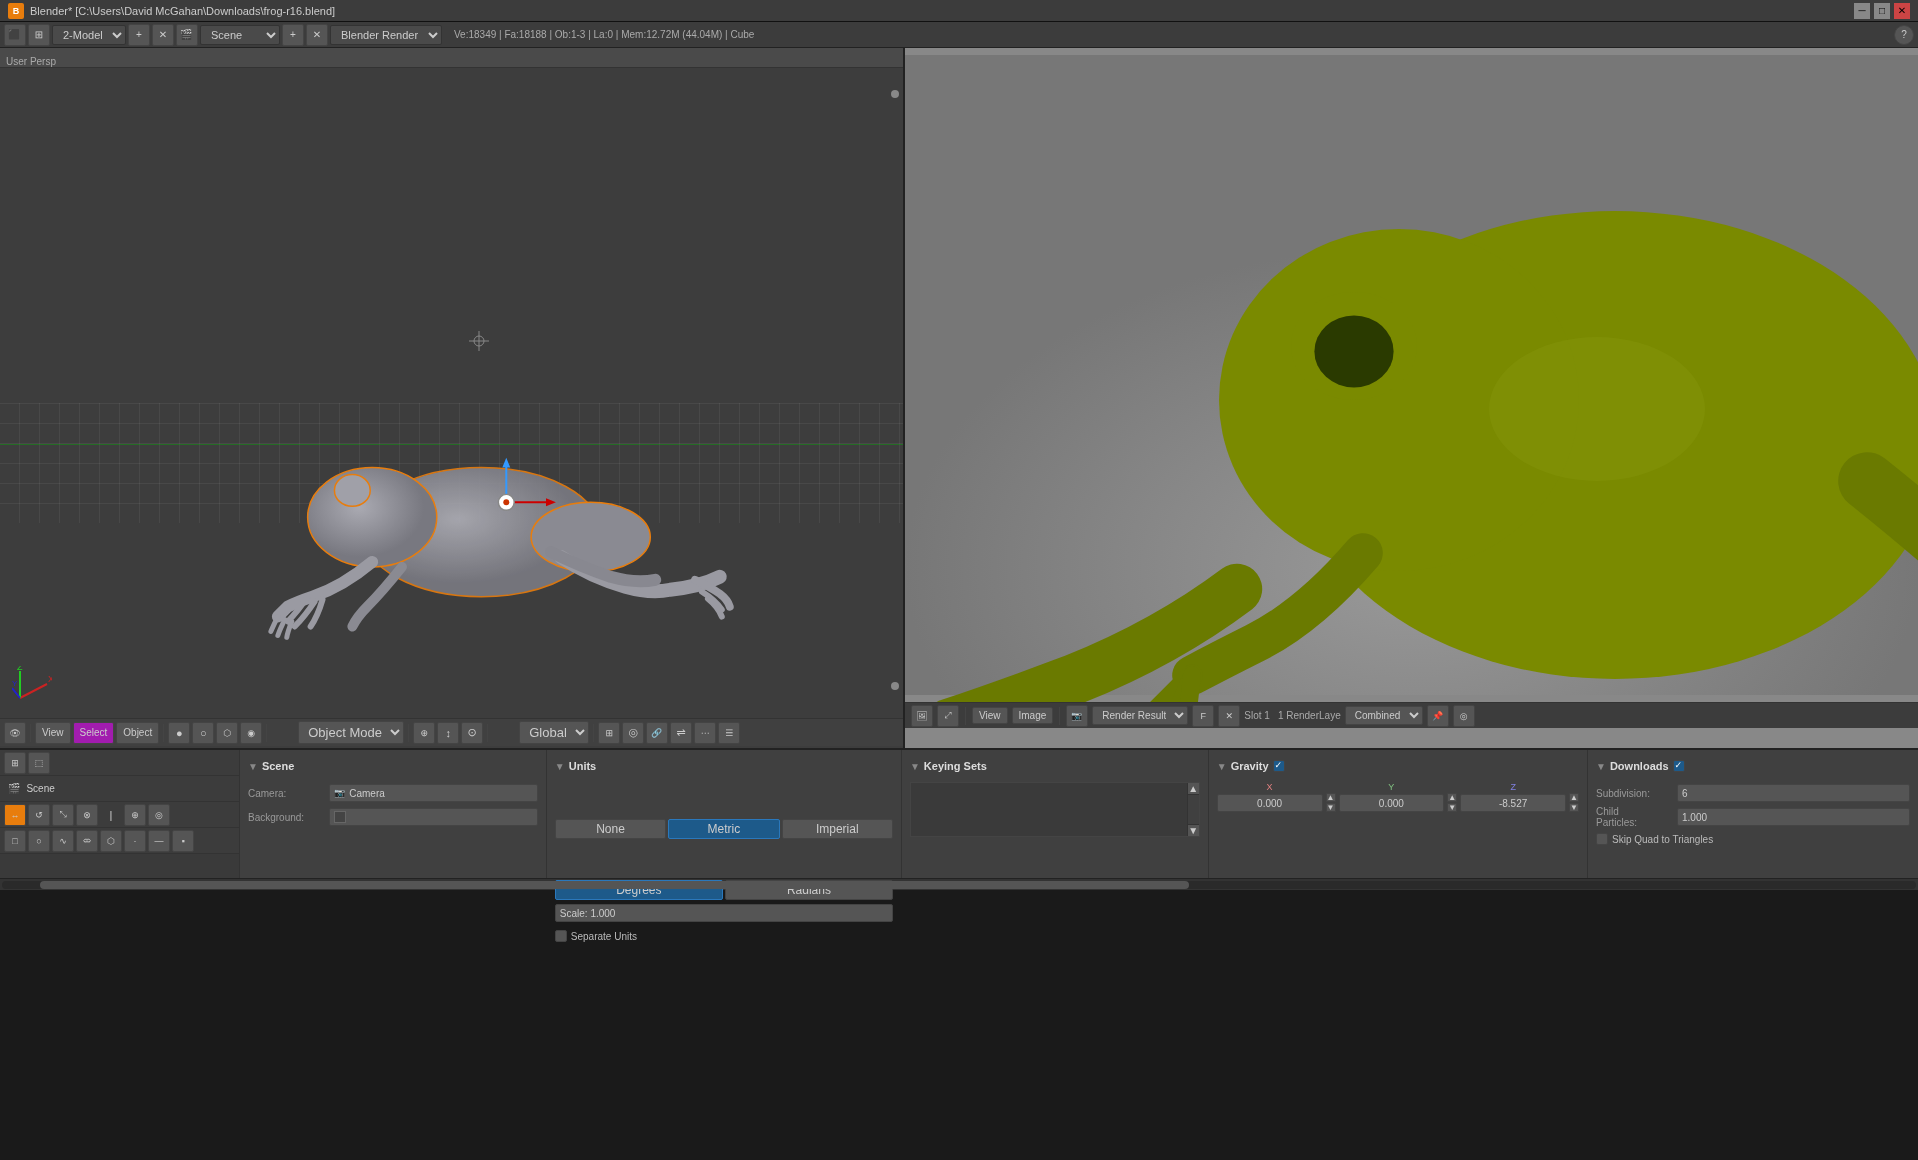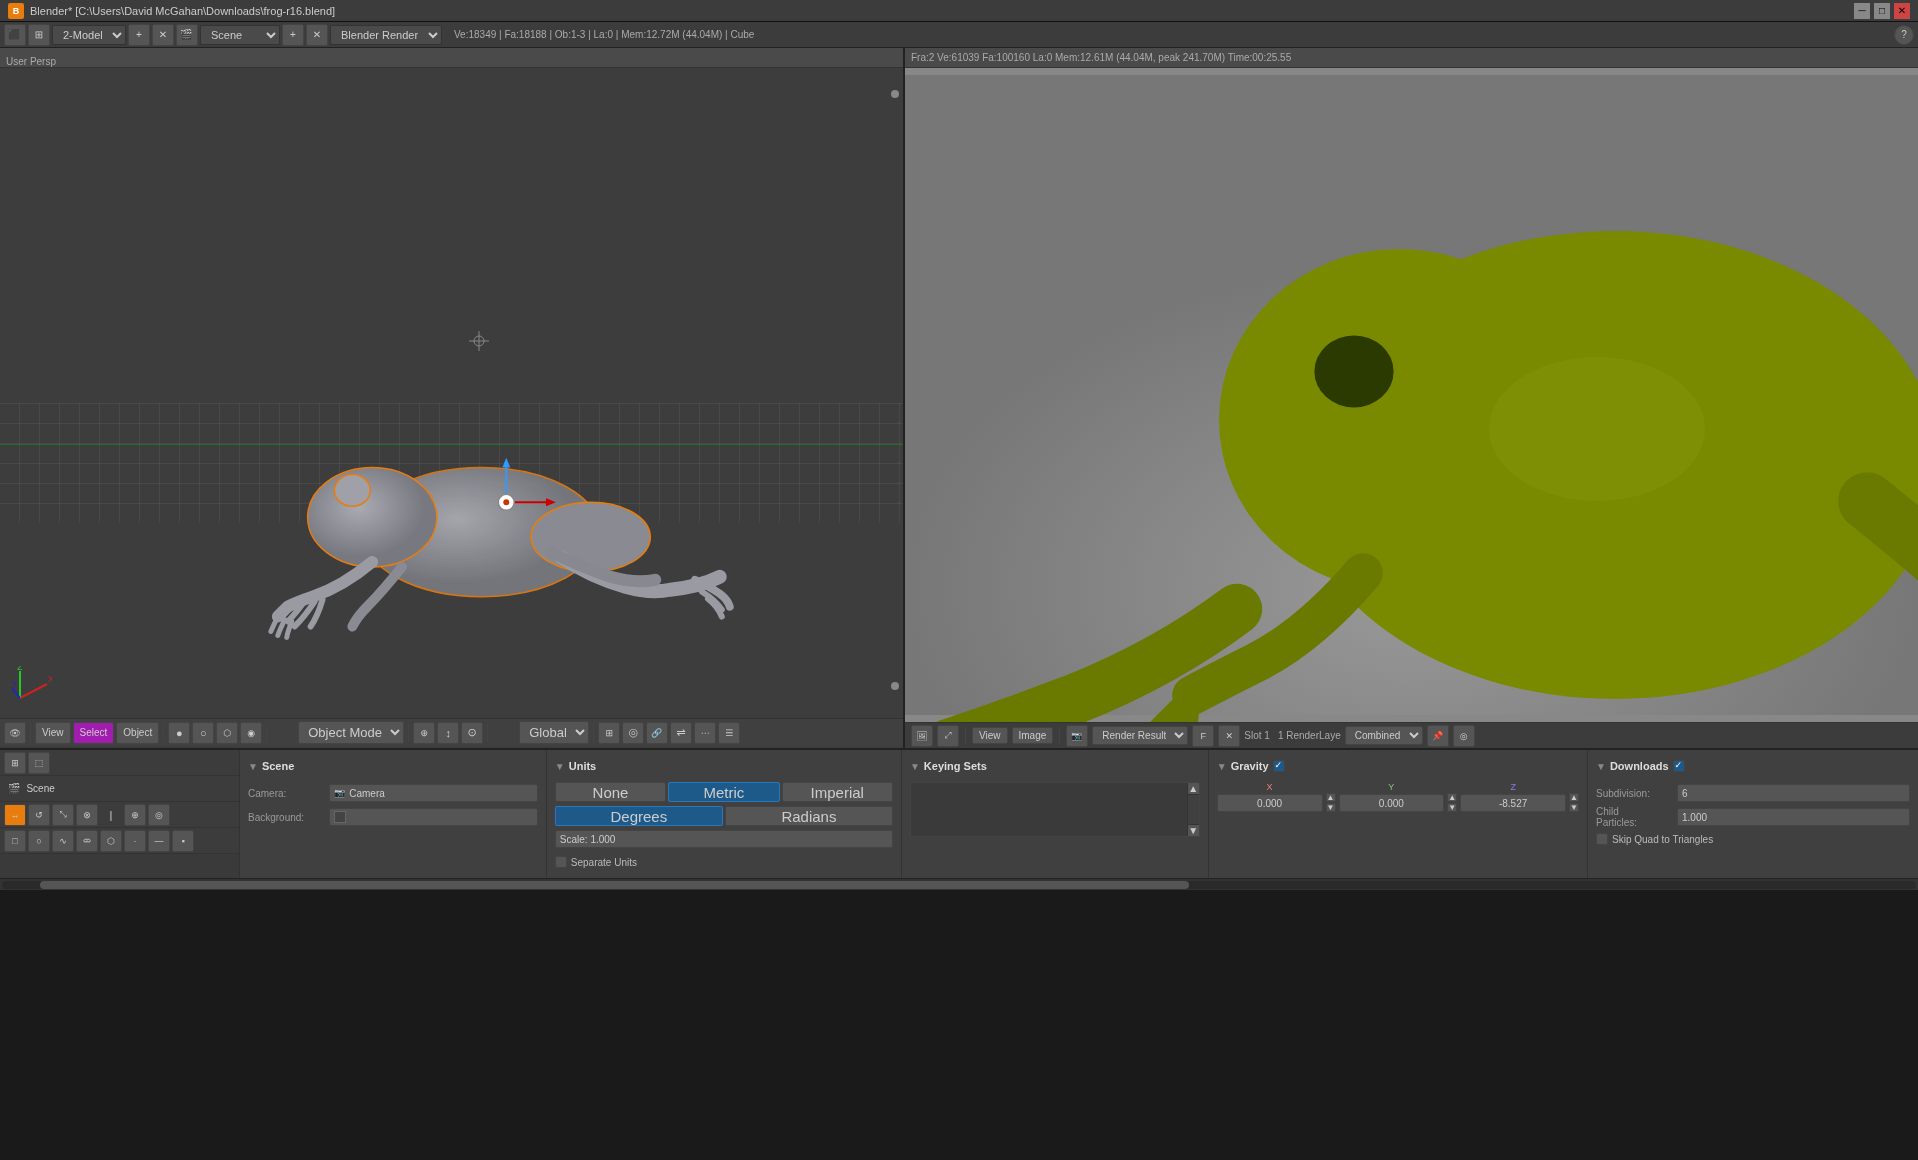--- a/index.html
+++ b/index.html
@@ -419,25 +419,26 @@
       display: flex;
       gap: 2px;
     }
     .btn-option {
       flex: 1;
       height: 20px;
       background: #555;
       border: 1px solid #444;
       border-radius: 2px;
       color: #ccc;
-      font-size: 15px;
+      font-size: 12px;
       display: flex;
       align-items: center;
       justify-content: center;
       cursor: pointer;
+      margin-top: 37px;
     }
     .btn-option.active {
       background: #1d5a8a;
       border-color: #2a78bc;
     }
     .checkbox-row {
       display: flex;
       align-items: center;
       gap: 4px;
       height: 18px;
@@ -694,23 +695,20 @@
       <div class="menu-icon-btn" style="font-size:9px;">⊞</div>
       <div class="menu-icon-btn" style="font-size:11px;">◎</div>
       <div class="menu-icon-btn" style="font-size:9px;">🔗</div>
       <div class="menu-icon-btn" style="font-size:11px;">⇌</div>
       <div class="menu-icon-btn" style="font-size:9px;">⋯</div>
       <div class="menu-icon-btn" style="font-size:9px;">☰</div>
     </div>
   </div>
 
   <div id="viewport-right">
-    <div class="render-header">
-      <span style="font-size:10px; color:#aaa;">Fra:2  Ve:61039  Fa:100160  La:0  Mem:12.61M (44.04M, peak 241.70M)  Time:00:25.55</span>
-    </div>
     <div class="render-canvas">
       
       <svg viewBox="0 0 1013 640" width="100%" height="100%" xmlns="http://www.w3.org/2000/svg">
         <rect width="1013" height="640" fill="#888888"></rect>
 
         <defs>
           <radialGradient id="bgGrad" cx="50%" cy="80%">
             <stop offset="0%" stop-color="#999999"></stop>
             <stop offset="100%" stop-color="#777777"></stop>
           </radialGradient>

